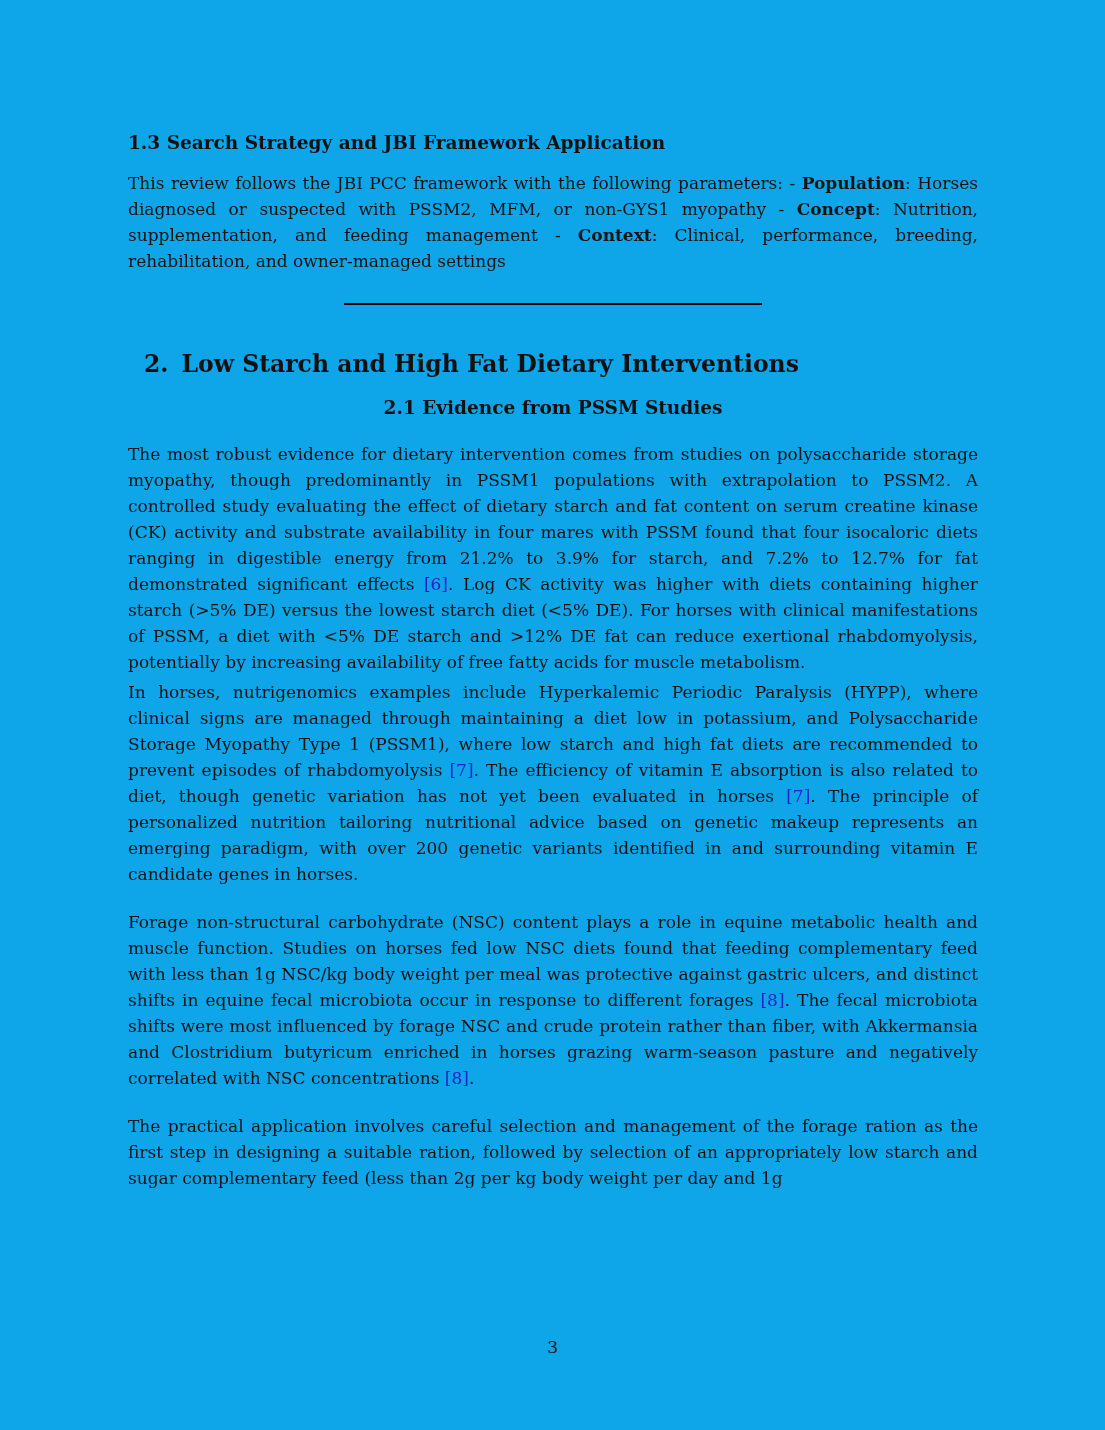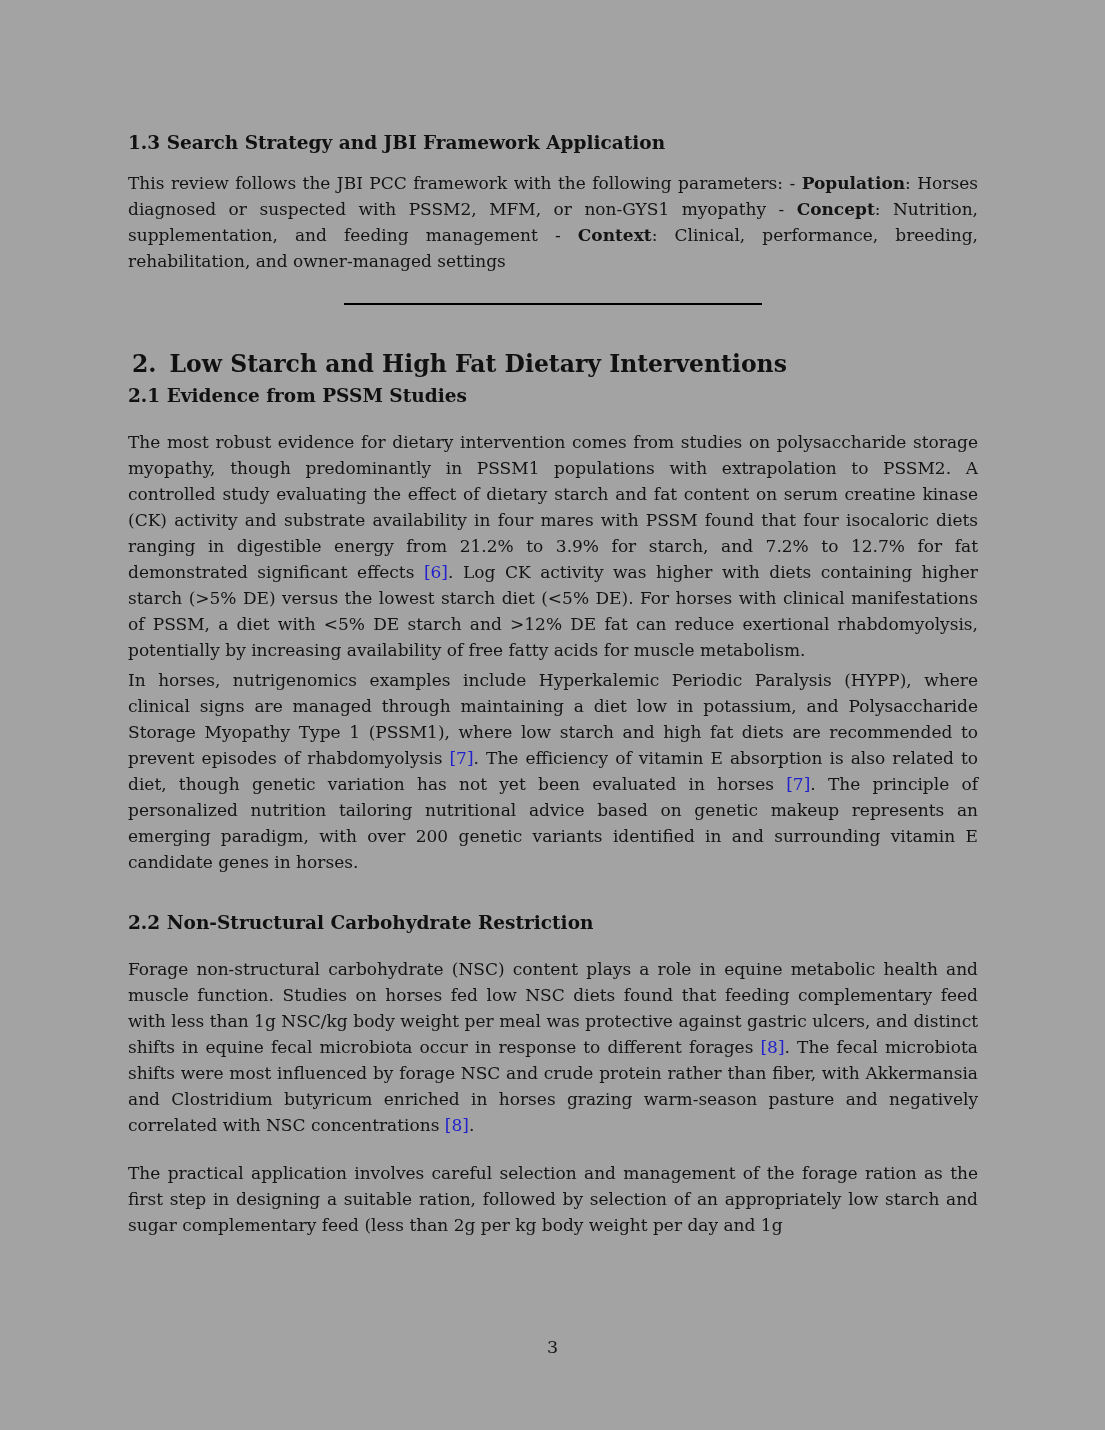--- a/index.html
+++ b/index.html
@@ -1,21 +1,21 @@
 <!DOCTYPE html>
 <html style="--cite-color: #2222CC;"><head>
 <meta charset="utf-8">
 <style>
   * { box-sizing: border-box; }
   html, body { margin: 0; padding: 0; background: #ffffff; }
   .page {
     position: relative;
     width: 1105px;
     height: 1430px;
-    background: #a3a3a3;
+    background: #0ea5e9;
     overflow: hidden;
     font-family: "DejaVu Serif", "Liberation Serif", serif;
     color: #141414;
   }
   .content {
     position: absolute;
     left: 128px;
     top: 131px;
     width: 850px;
   }
@@ -23,35 +23,35 @@
     font-size: 18.5px;
     line-height: 23px;
     font-weight: bold;
     margin: 0;
     color: #111111;
   }
   .section-heading {
     font-size: 23.5px;
     line-height: 29px;
     font-weight: bold;
-    margin: 45px 0 0 4px;
+    margin: 45px 0 0 16px;
     color: #111111;
   }
   .sec-num { display: inline-block; margin-right: 13px; }
   .body-text {
     font-size: 17px;
     line-height: 26px;
     text-align: justify;
     margin: 0;
     color: #141414;
   }
   .mt-16 { margin-top: 16px; }
   .mt-15 { margin-top: 22px; }
   .mt-13 { margin-top: 4px; }
-  .mt-19 { margin-top: 5px; }
+  .mt-19 { margin-top: 17px; text-align: center; }
   .mt-36 { margin-top: 36px; }
   .divider {
     border: 0;
     border-top: 2px solid #000000;
     width: 418px;
     margin: 29px auto 0 auto;
   }
   .cite {
     color: var(--cite-color, #2222CC);
     text-decoration: none;
@@ -82,21 +82,20 @@
     <h2 class="section-heading">
       <span class="sec-num">2.</span><span>Low Starch and High Fat Dietary Interventions</span>
     </h2>
 
     <h3 class="subheading mt-19">2.1 Evidence from PSSM Studies</h3>
 
     <p class="body-text mt-15"><span>The most robust evidence for dietary intervention comes from studies on polysaccharide storage myopathy, though predominantly in PSSM1 populations with extrapolation to PSSM2. A controlled study evaluating the effect of dietary starch and fat content on serum creatine kinase (CK) activity and substrate availability in four mares with PSSM found that four isocaloric diets ranging in digestible energy from 21.2% to 3.9% for starch, and 7.2% to 12.7% for fat demonstrated significant effects </span><a class="cite" href="#">[6]</a><span>. Log CK activity was higher with diets containing higher starch (&gt;5% DE) versus the lowest starch diet (&lt;5% DE). For horses with clinical manifestations of PSSM, a diet with &lt;5% DE starch and &gt;12% DE fat can reduce exertional rhabdomyolysis, potentially by increasing availability of free fatty acids for muscle metabolism.</span></p>
 
     <p class="body-text mt-13"><span>In horses, nutrigenomics examples include Hyperkalemic Periodic Paralysis (HYPP), where clinical signs are managed through maintaining a diet low in potassium, and Polysaccharide Storage Myopathy Type 1 (PSSM1), where low starch and high fat diets are recommended to prevent episodes of rhabdomyolysis </span><a class="cite" href="#">[7]</a><span>. The efficiency of vitamin E absorption is also related to diet, though genetic variation has not yet been evaluated in horses </span><a class="cite" href="#">[7]</a><span>. The principle of personalized nutrition tailoring nutritional advice based on genetic makeup represents an emerging paradigm, with over 200 genetic variants identified in and surrounding vitamin E candidate genes in horses.</span></p>
 
-    <h3 class="subheading mt-36">2.2 Non-Structural Carbohydrate Restriction</h3>
 
     <p class="body-text mt-15"><span>Forage non-structural carbohydrate (NSC) content plays a role in equine metabolic health and muscle function. Studies on horses fed low NSC diets found that feeding complementary feed with less than 1g NSC/kg body weight per meal was protective against gastric ulcers, and distinct shifts in equine fecal microbiota occur in response to different forages </span><a class="cite" href="#">[8]</a><span>. The fecal microbiota shifts were most influenced by forage NSC and crude protein rather than fiber, with Akkermansia and Clostridium butyricum enriched in horses grazing warm-season pasture and negatively correlated with NSC concentrations </span><a class="cite" href="#">[8]</a><span>.</span></p>
 
     <p class="body-text mt-15"><span>The practical application involves careful selection and management of the forage ration as the first step in designing a suitable ration, followed by selection of an appropriately low starch and sugar complementary feed (less than 2g per kg body weight per day and 1g</span></p>
 
   </div>
 
   <div class="page-number">3</div>
 </div>
 

